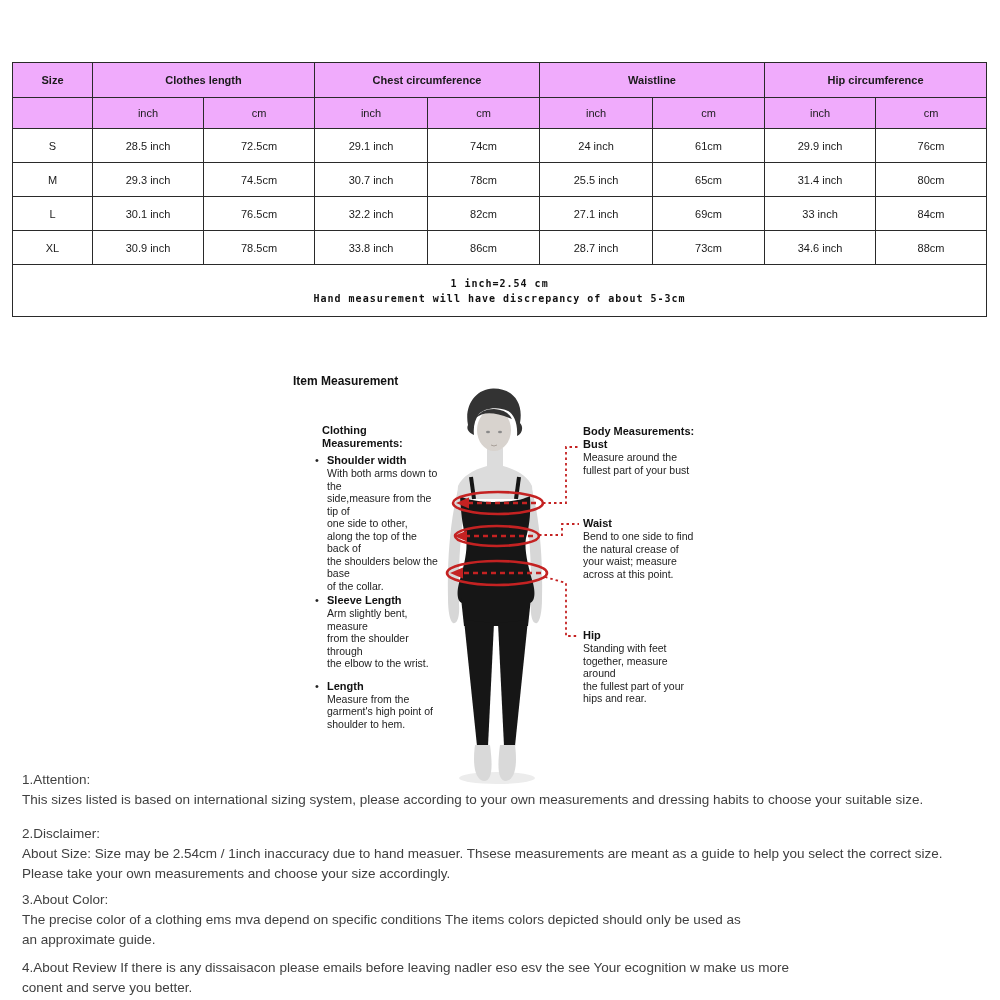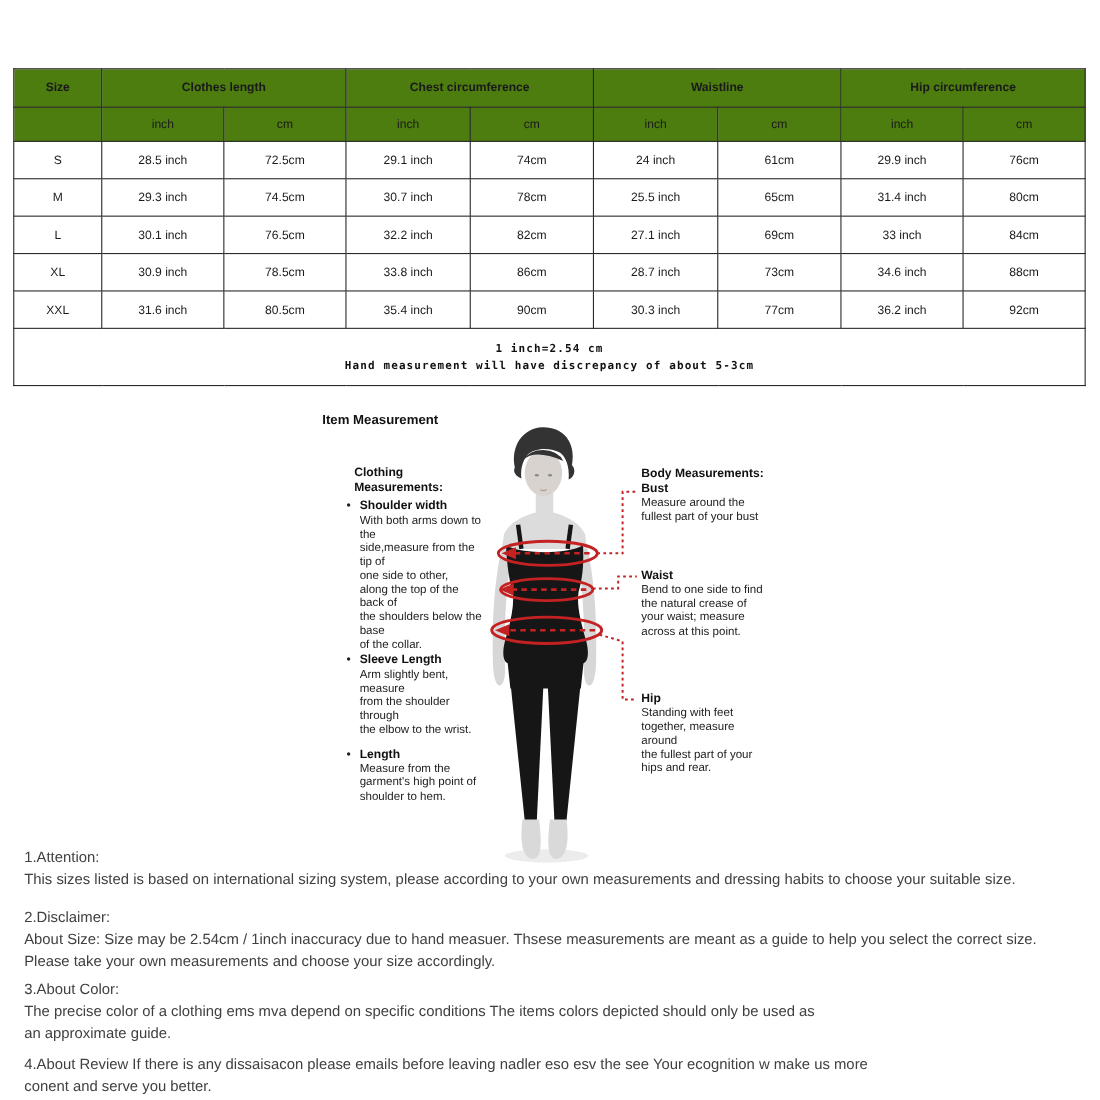--- a/index.html
+++ b/index.html
@@ -7,21 +7,21 @@
   .sheet { position:relative; width:1000px; height:1000px; background:#fff; overflow:hidden; }
 
   
   table.size-chart { position:absolute; left:12px; top:62px; width:974px;
     border-collapse:collapse; table-layout:fixed; font-size:11px; color:#1a1a1a; }
   table.size-chart th, table.size-chart td {
     border:1px solid #2a2a2a; text-align:center; vertical-align:middle; padding:0; }
   tr.group-row { height:35px; }
   tr.unit-row  { height:31px; }
   tr.data-row  { height:34px; }
-  tr.group-row th, tr.unit-row th { background:#4d7c0f; font-weight:bold; }
+  tr.group-row th, tr.unit-row th { background:#f0abfc; font-weight:bold; }
   tr.unit-row th { font-weight:normal; }
   td.note-cell { height:52px; font-family:"DejaVu Sans Mono", monospace;
     font-weight:bold; font-size:10px; line-height:15px; letter-spacing:1px; color:#111; }
   .note-l1, .note-l2 { display:block; }
 
   
   .im-title { position:absolute; left:293px; top:374px; font-size:12px; font-weight:bold; color:#111;text-align:right; }
 
   .panel { position:absolute; font-size:10.5px; color:#222; line-height:12.5px; }
   .panel-left  { left:313px; top:424px; width:128px; }
@@ -123,31 +123,20 @@
     <tr class="data-row">
       <td>XL</td>
       <td>30.9 inch</td>
       <td>78.5cm</td>
       <td>33.8 inch</td>
       <td>86cm</td>
       <td>28.7 inch</td>
       <td>73cm</td>
       <td>34.6 inch</td>
       <td>88cm</td>
-    </tr>
-    <tr class="data-row">
-      <td>XXL</td>
-      <td>31.6 inch</td>
-      <td>80.5cm</td>
-      <td>35.4 inch</td>
-      <td>90cm</td>
-      <td>30.3 inch</td>
-      <td>77cm</td>
-      <td>36.2 inch</td>
-      <td>92cm</td>
     </tr>
     <tr>
       <td class="note-cell" colspan="9">
         <span class="note-l1">1 inch=2.54 cm</span>
         <span class="note-l2">Hand measurement will have discrepancy of about 5-3cm</span>
       </td>
     </tr>
   </tbody>
     </table>
 

